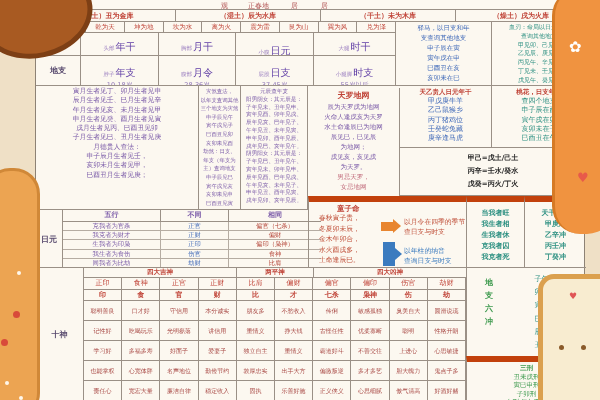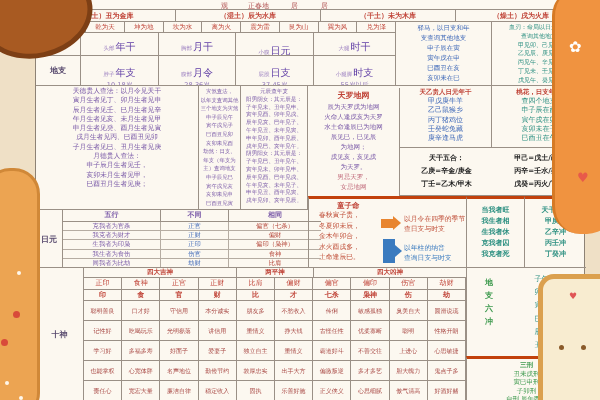--- a/index.html
+++ b/index.html
@@ -4,21 +4,21 @@
 <style>
   html,body{margin:0;padding:0;}
   .canvas{position:relative;width:600px;height:400px;background:#efe0c6;overflow:hidden;
     font-family:"DejaVu Sans",sans-serif;color:#333;}
   .table{position:absolute;left:35px;top:0;width:550px;height:400px;background:#fcf8f0;
     border-left:1px solid #8d8275;border-right:1px solid #8d8275;box-sizing:border-box;}
   .blk{position:absolute;box-sizing:border-box;overflow:hidden;text-align:center;}
   .bb{border-bottom:1px solid #9a9086;}
   .br{border-right:1px solid #9a9086;}
   .bl{border-left:1px solid #9a9086;}
-  .bt{border-top:3px solid #c2410c;}
+  .bt{border-top:6px solid #c2410c;}
   
   .rowA{left:0;top:0;width:550px;height:10px;}
   .frag{position:absolute;top:1px;font-size:7px;color:#b05050;}
   .fa1{left:185px}.fa2{left:212px}.fa3{left:255px}.fa4{left:285px}
   .rowB{left:0;top:10px;width:550px;height:12px;display:flex;}
   .bcell{font-size:7px;font-weight:bold;color:#c04438;line-height:12px;border-right:1px solid #9a9086;box-sizing:border-box;}
   .bcell:nth-child(1){width:140px}.bcell:nth-child(2){width:145px}.bcell:nth-child(3){width:135px}.bcell:nth-child(4){width:130px;border-right:none}
   .rowC{left:0;top:22px;width:360px;height:11px;display:flex;}
   .cstub{width:50px;border-right:1px solid #9a9086;box-sizing:border-box;}
   .ccell{flex:1;font-size:6.5px;color:#c04438;line-height:11px;border-right:1px solid #9a9086;box-sizing:border-box;}
@@ -192,21 +192,20 @@
         <div class="ln">血刃：命局以日元为主</div>
         <div class="ln">查询其他地支</div>
         <div class="ln">甲见卯、己见未</div>
         <div class="ln">乙见辰、庚见酉</div>
         <div class="ln">丙见午、辛见戌</div>
         <div class="ln">丁见未、壬见子</div>
         <div class="ln">戊见午、癸见丑</div>
       </div>
 
     <div class="blk tiande br bb">
-        <div class="ln">天德贵人查法：以月令见天干</div>
         <div class="ln">寅月生者见丁、卯月生者见申</div>
         <div class="ln">辰月生者见壬、巳月生者见辛</div>
         <div class="ln">午月生者见亥、未月生者见甲</div>
         <div class="ln">申月生者见癸、酉月生者见寅</div>
         <div class="ln">戌月生者见丙、巳酉丑见卯</div>
         <div class="ln">子月生者见巳、丑月生者见庚</div>
         <div class="ln"></div>
         <div class="ln">月德贵人查法：</div>
         <div class="ln">申子辰月生者见壬，</div>
         <div class="ln">亥卯未月生者见甲，</div>
@@ -275,25 +274,20 @@
       <div class="ttl">桃花，日支年支</div>
       <div>
           <div class="ln">查四个地支</div>
           <div class="ln">申子辰在酉</div>
           <div class="ln">寅午戌在卯</div>
           <div class="ln">亥卯未在子</div>
           <div class="ln">巳酉丑在午</div>
         </div>
     </div>
     <div class="blk wuhe bb">
-      <div class="col">
-          <div class="ln">天干五合：</div>
-          <div class="ln">乙庚=辛金/庚金</div>
-          <div class="ln">丁壬=乙木/甲木</div>
-        </div>
       <div class="col">
           <div class="ln">甲己=戊土/己土</div>
           <div class="ln">丙辛=壬水/癸水</div>
           <div class="ln">戊癸=丙火/丁火</div>
         </div>
     </div>
 
     <div class="blk riyuan bb">
       <div class="rylabel">日元</div>
       <div class="rybody">

